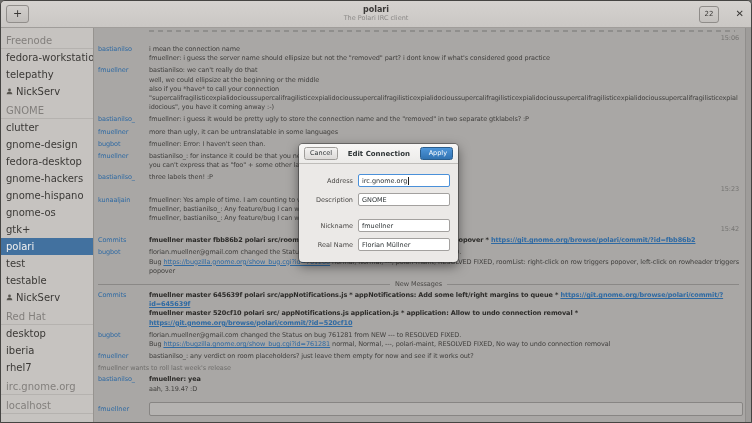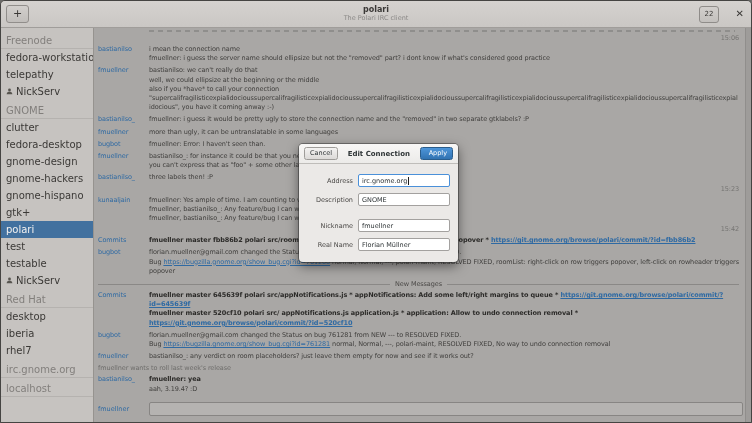--- a/index.html
+++ b/index.html
@@ -111,30 +111,33 @@
               <path d="M1.5 14.5c0-3.6 2.9-6.4 6.5-6.4s6.5 2.8 6.5 6.4z" fill="#57554f"></path>
             </svg>
           </div>
           <div>NickServ</div>
         </div>
         <div class="group-header">GNOME</div>
         <div class="side-item">
           <div>clutter</div>
         </div>
         <div class="side-item">
+          <div>gnome-design</div>
+        </div>
+        <div class="side-item">
           <div>fedora-desktop</div>
         </div>
         <div class="side-item">
-          <div>gnome-design</div>
-        </div>
-        <div class="side-item">
           <div>gnome-hackers</div>
         </div>
         <div class="side-item">
           <div>gnome-hispano</div>
+        </div>
+        <div class="side-item">
+          <div>gnome-os</div>
         </div>
         <div class="side-item">
           <div>gtk+</div>
         </div>
         <div class="side-item selected">
           <div>polari</div>
         </div>
         <div class="side-item">
           <div>test</div>
         </div>

